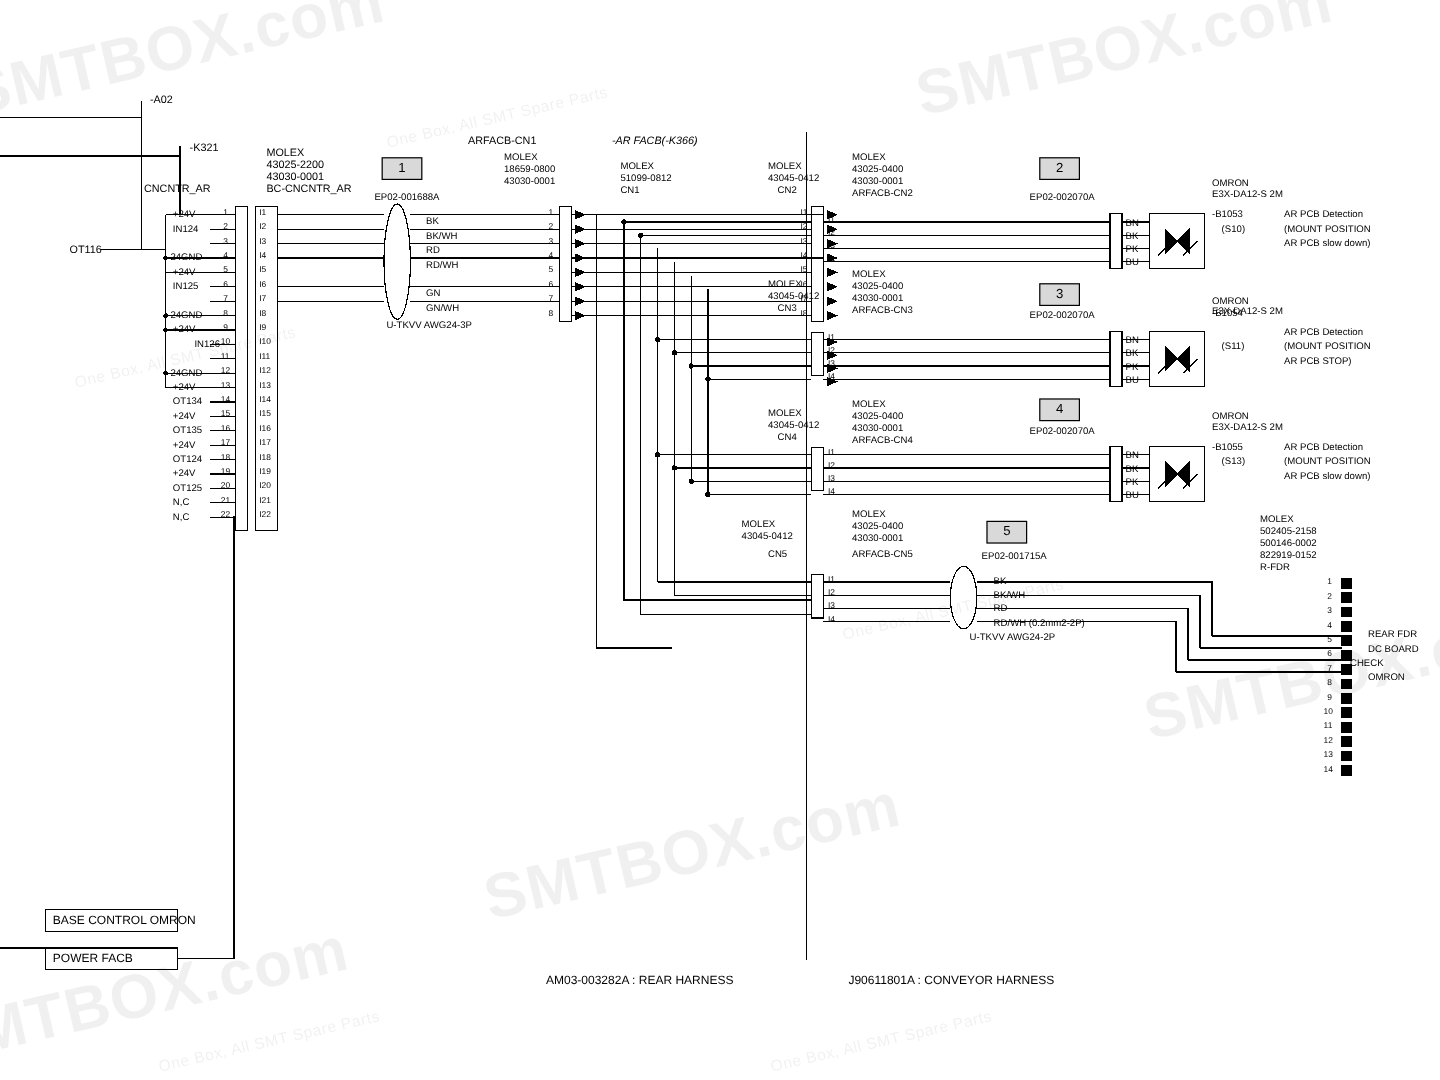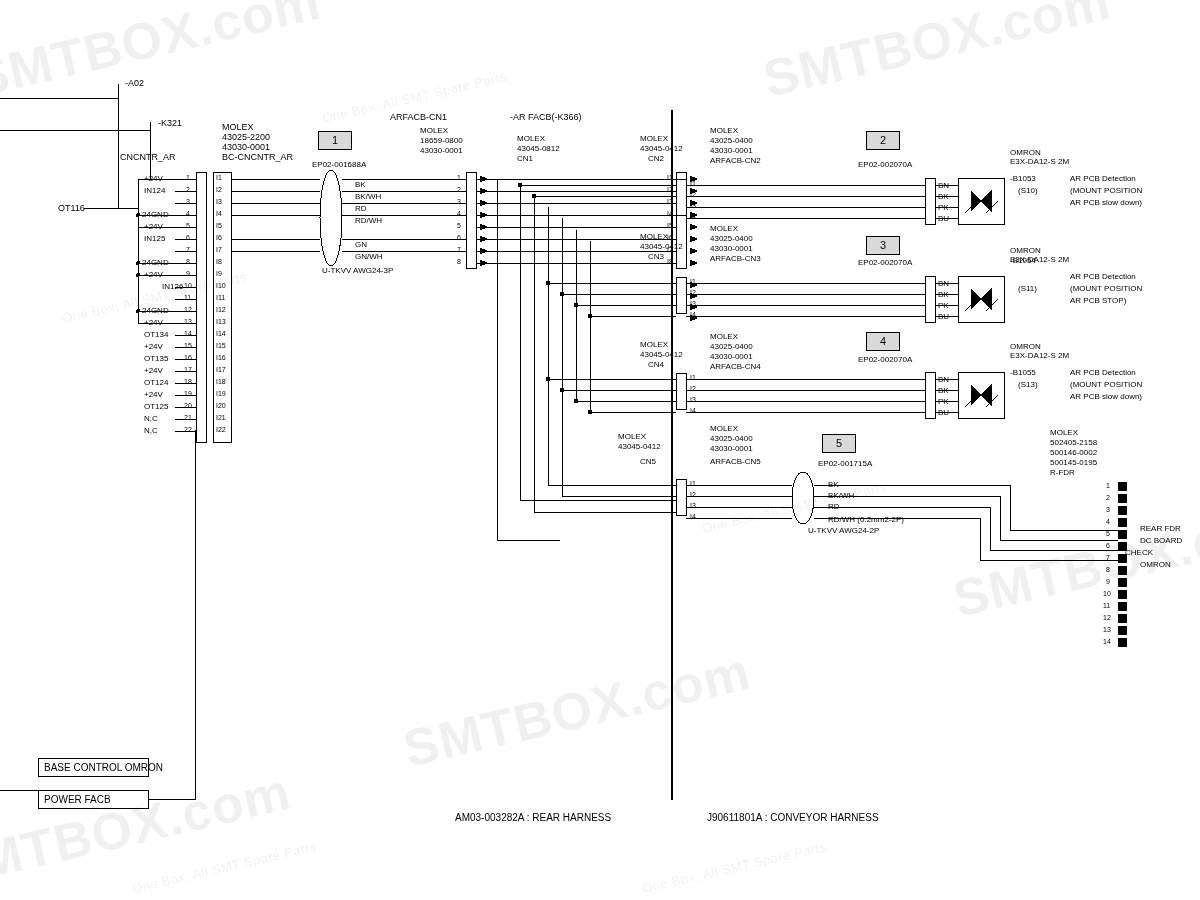--- a/index.html
+++ b/index.html
@@ -416,23 +416,23 @@
   <div class="lbl s8" style="left:420px; top:146px;">43030-0001</div>
   <div class="pinnum" style="left:457px; top:174px;">1</div>
   <div class="pinnum" style="left:457px; top:186px;">2</div>
   <div class="pinnum" style="left:457px; top:198px;">3</div>
   <div class="pinnum" style="left:457px; top:210px;">4</div>
   <div class="pinnum" style="left:457px; top:222px;">5</div>
   <div class="pinnum" style="left:457px; top:234px;">6</div>
   <div class="pinnum" style="left:457px; top:246px;">7</div>
   <div class="pinnum" style="left:457px; top:258px;">8</div>
 
-  <div class="lbl" style="left:510px; top:112px;">-AR FACB(-K366)</div>
+  <div class="lbl" style="left:510px; top:112px;font-style:italic;">-AR FACB(-K366)</div>
   <div class="lbl s8" style="left:517px; top:134px;">MOLEX</div>
-  <div class="lbl s8" style="left:517px; top:144px;">43045-0812</div>
+  <div class="lbl s8" style="left:517px; top:144px;">51099-0812</div>
   <div class="lbl s8" style="left:517px; top:154px;">CN1</div>
   <div class="pinnum" style="left:667px; top:174px;">I1</div>
   <div class="pinnum" style="left:667px; top:186px;">I2</div>
   <div class="pinnum" style="left:667px; top:198px;">I3</div>
   <div class="pinnum" style="left:667px; top:210px;">I4</div>
   <div class="pinnum" style="left:667px; top:222px;">I5</div>
   <div class="pinnum" style="left:667px; top:234px;">I6</div>
   <div class="pinnum" style="left:667px; top:246px;">I7</div>
   <div class="pinnum" style="left:667px; top:258px;">I8</div>
 
@@ -526,21 +526,21 @@
   <div class="pinnum" style="left:690px; top:513px;">I4</div>
   <div class="lbl s8" style="left:828px; top:480px;">BK</div>
   <div class="lbl s8" style="left:828px; top:491px;">BK/WH</div>
   <div class="lbl s8" style="left:828px; top:502px;">RD</div>
   <div class="lbl s8" style="left:828px; top:515px;">RD/WH (0.2mm2-2P)</div>
   <div class="lbl s8" style="left:808px; top:526px;">U-TKVV AWG24-2P</div>
 
   <div class="lbl s8" style="left:1050px; top:428px;">MOLEX</div>
   <div class="lbl s8" style="left:1050px; top:438px;">502405-2158</div>
   <div class="lbl s8" style="left:1050px; top:448px;">500146-0002</div>
-  <div class="lbl s8" style="left:1050px; top:458px;">500145-0195</div>
+  <div class="lbl s8" style="left:1050px; top:458px;">822919-0152</div>
   <div class="lbl s8" style="left:1050px; top:468px;">R-FDR</div>
 
   <div class="pinnum" style="left:1106px; top:482px;">1</div>
   <div class="pinnum" style="left:1106px; top:494px;">2</div>
   <div class="pinnum" style="left:1106px; top:506px;">3</div>
   <div class="pinnum" style="left:1106px; top:518px;">4</div>
   <div class="pinnum" style="left:1106px; top:530px;">5</div>
   <div class="pinnum" style="left:1106px; top:542px;">6</div>
   <div class="pinnum" style="left:1106px; top:554px;">7</div>
   <div class="pinnum" style="left:1106px; top:566px;">8</div>

